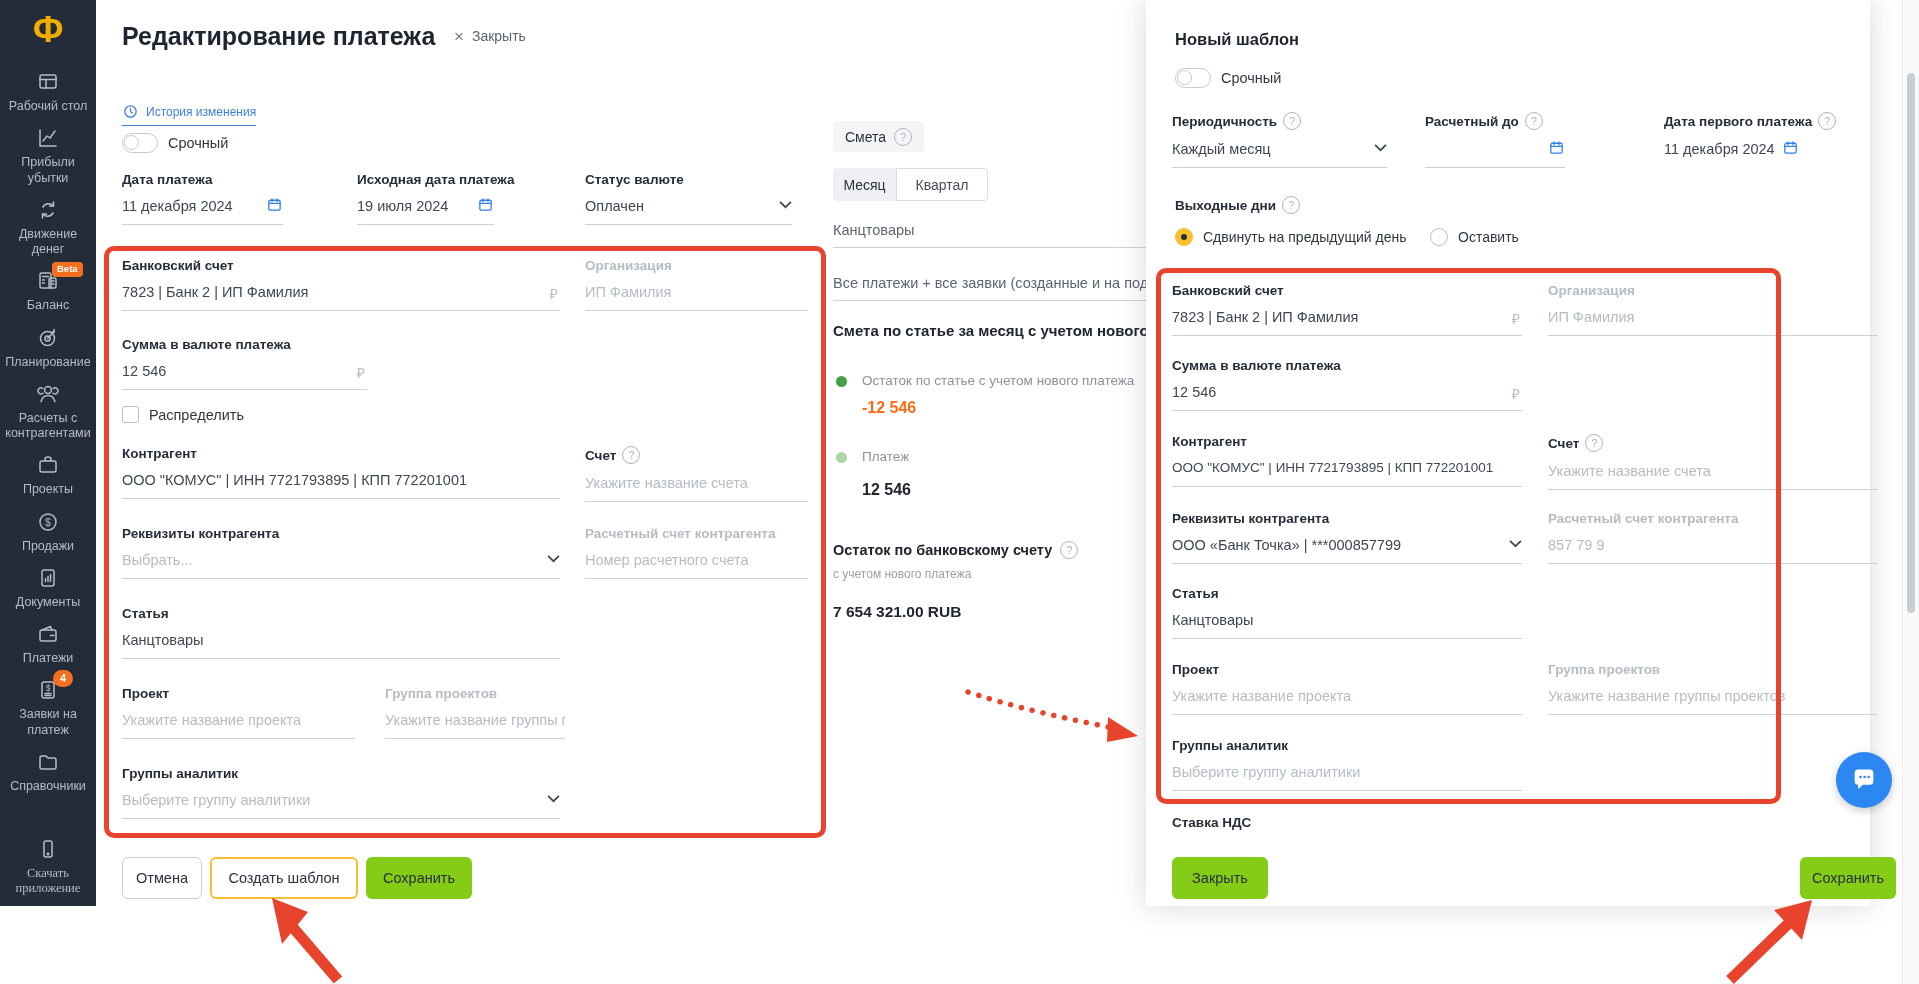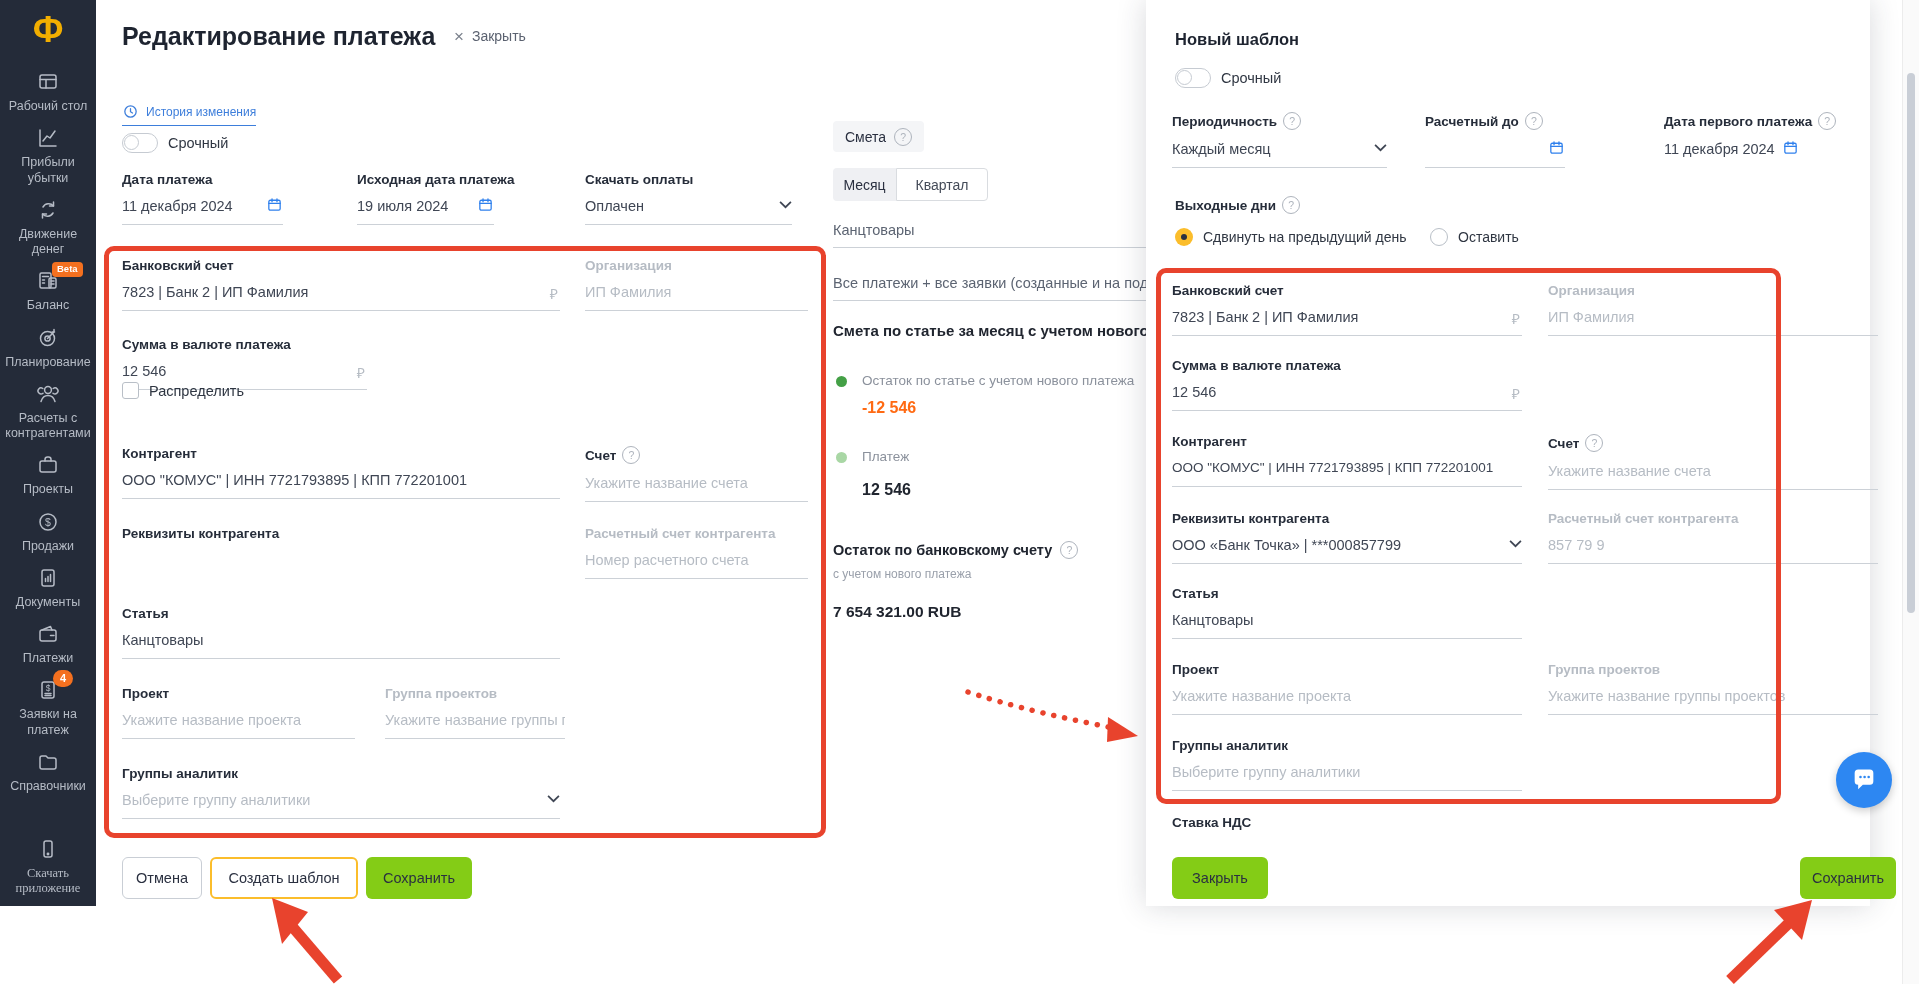--- a/index.html
+++ b/index.html
@@ -239,21 +239,21 @@
   <div class="ctl"><span>19 июля 2024</span>
     <span class="icon-r cal-ico">
         <svg width="17" height="17" viewBox="0 0 24 24" fill="none" stroke="#2f80ed" stroke-width="1.8" stroke-linecap="round">
           <rect x="4" y="6" width="16" height="14" rx="2"></rect>
           <path d="M4 10.5h16M8.5 4v4M15.5 4v4"></path>
         </svg>
       </span></div>
 </div>
 <div class="field" style="left:585px;top:172px;width:207px">
   <div class="lbl">
-      <span>Скачать оплаты</span>
+      <span>Статус валюте</span>
     </div>
   <div class="ctl"><span>Оплачен</span>
     <span class="icon-r"><svg width="13" height="9" viewBox="0 0 12 8">
           <path d="M1 1.5l5 5 5-5" stroke="#3f4654" stroke-width="1.6" fill="none"></path>
         </svg></span></div>
 </div>
 
 <div class="field" style="left:122px;top:258px;width:438px">
   <div class="lbl">
       <span>Банковский счет</span>
@@ -267,41 +267,45 @@
     </div>
   <div class="ctl"><span class="ghost">ИП Фамилия</span></div>
 </div>
 <div class="field" style="left:122px;top:337px;width:245px">
   <div class="lbl">
       <span>Сумма в валюте платежа</span>
     </div>
   <div class="ctl"><span>12 546</span>
     <span class="cur">₽</span></div>
 </div>
-<div class="cbrow" style="left:122px;top:382px;justify-content:space-between;">
+<div class="cbrow" style="left:122px;top:406px;justify-content:space-between;">
   <span class="cb"></span>
   <span>Распределить</span>
 </div>
 <div class="field" style="left:122px;top:446px;width:438px">
   <div class="lbl">
       <span>Контрагент</span>
     </div>
   <div class="ctl"><span>ООО "КОМУС" | ИНН 7721793895 | КПП 772201001</span></div>
 </div>
 <div class="field" style="left:585px;top:446px;width:223px">
   <div class="lbl">
       <span>Счет</span>
     <span class="qmark">?</span>
     </div>
   <div class="ctl"><span class="ph">Укажите название счета</span></div>
 </div>
 <div class="field" style="left:122px;top:526px;width:438px">
   <div class="lbl">
       <span>Реквизиты контрагента</span>
     </div>
+  <div class="ctl"><span class="ph">Выбрать...</span>
+    <span class="icon-r"><svg width="13" height="9" viewBox="0 0 12 8">
+          <path d="M1 1.5l5 5 5-5" stroke="#3f4654" stroke-width="1.6" fill="none"></path>
+        </svg></span></div>
 </div>
 <div class="field disabled" style="left:585px;top:526px;width:223px">
   <div class="lbl">
       <span>Расчетный счет контрагента</span>
     </div>
   <div class="ctl"><span class="ph">Номер расчетного счета</span></div>
 </div>
 <div class="field" style="left:122px;top:606px;width:438px">
   <div class="lbl">
       <span>Статья</span>

